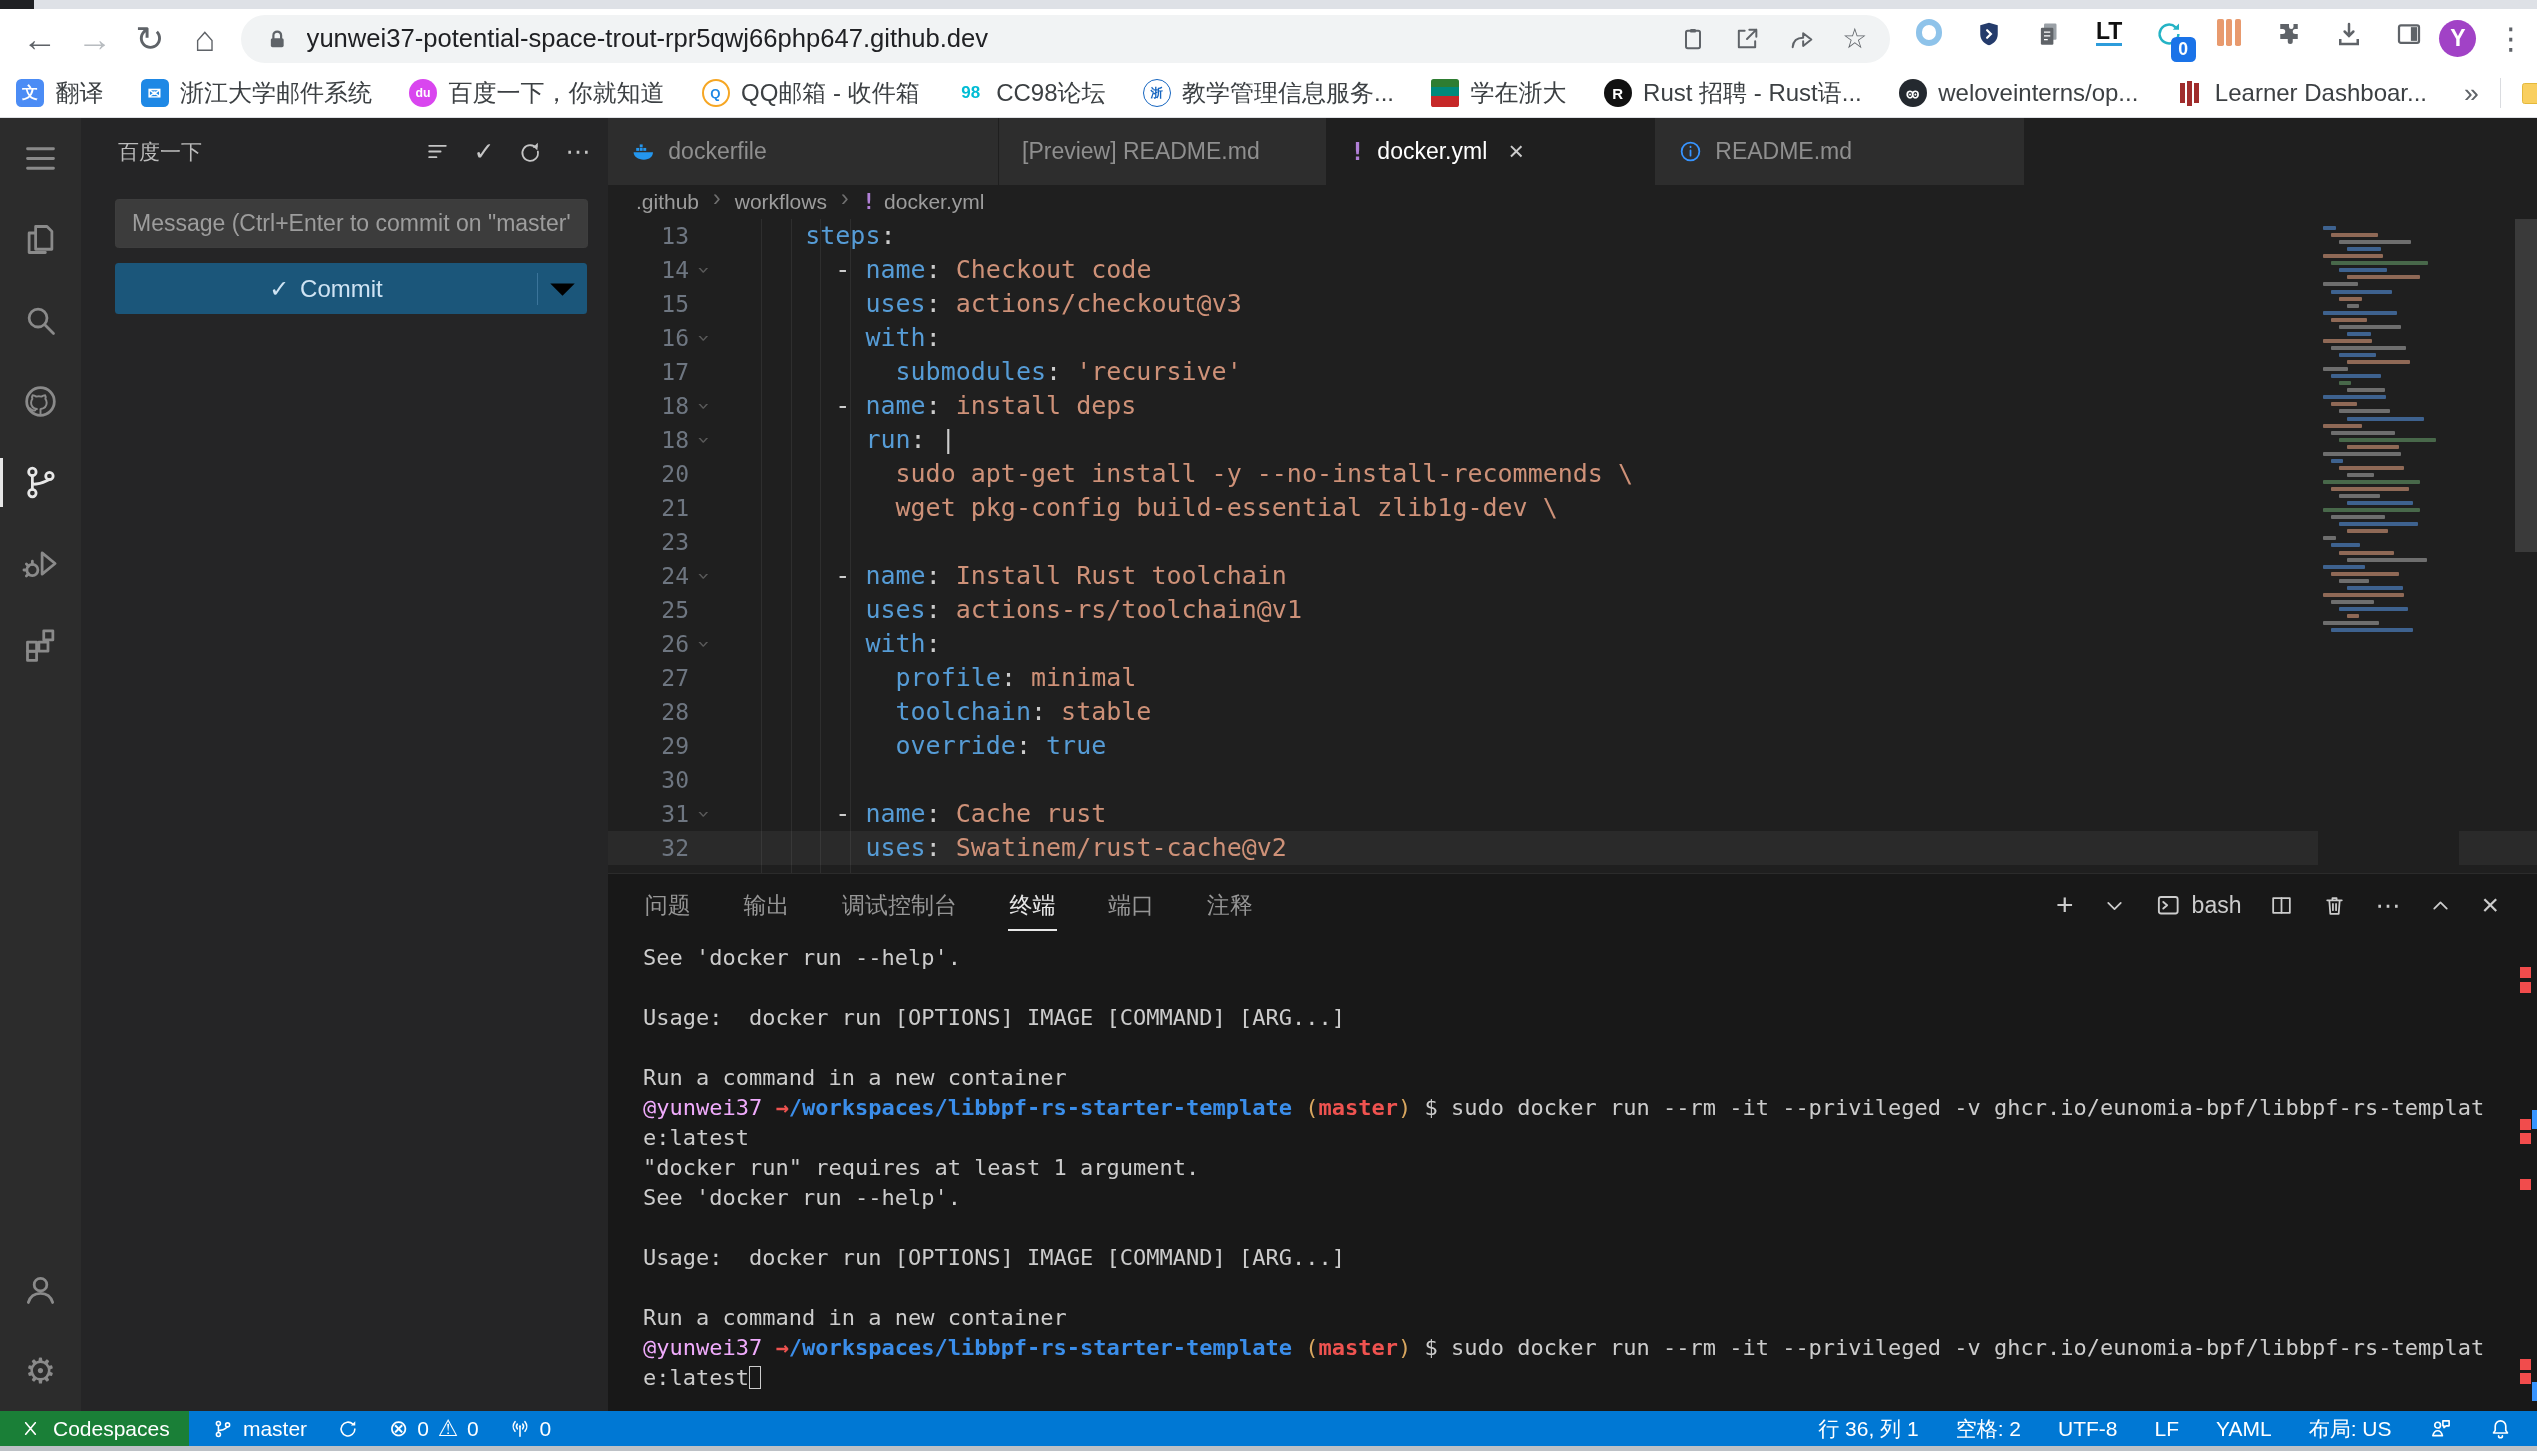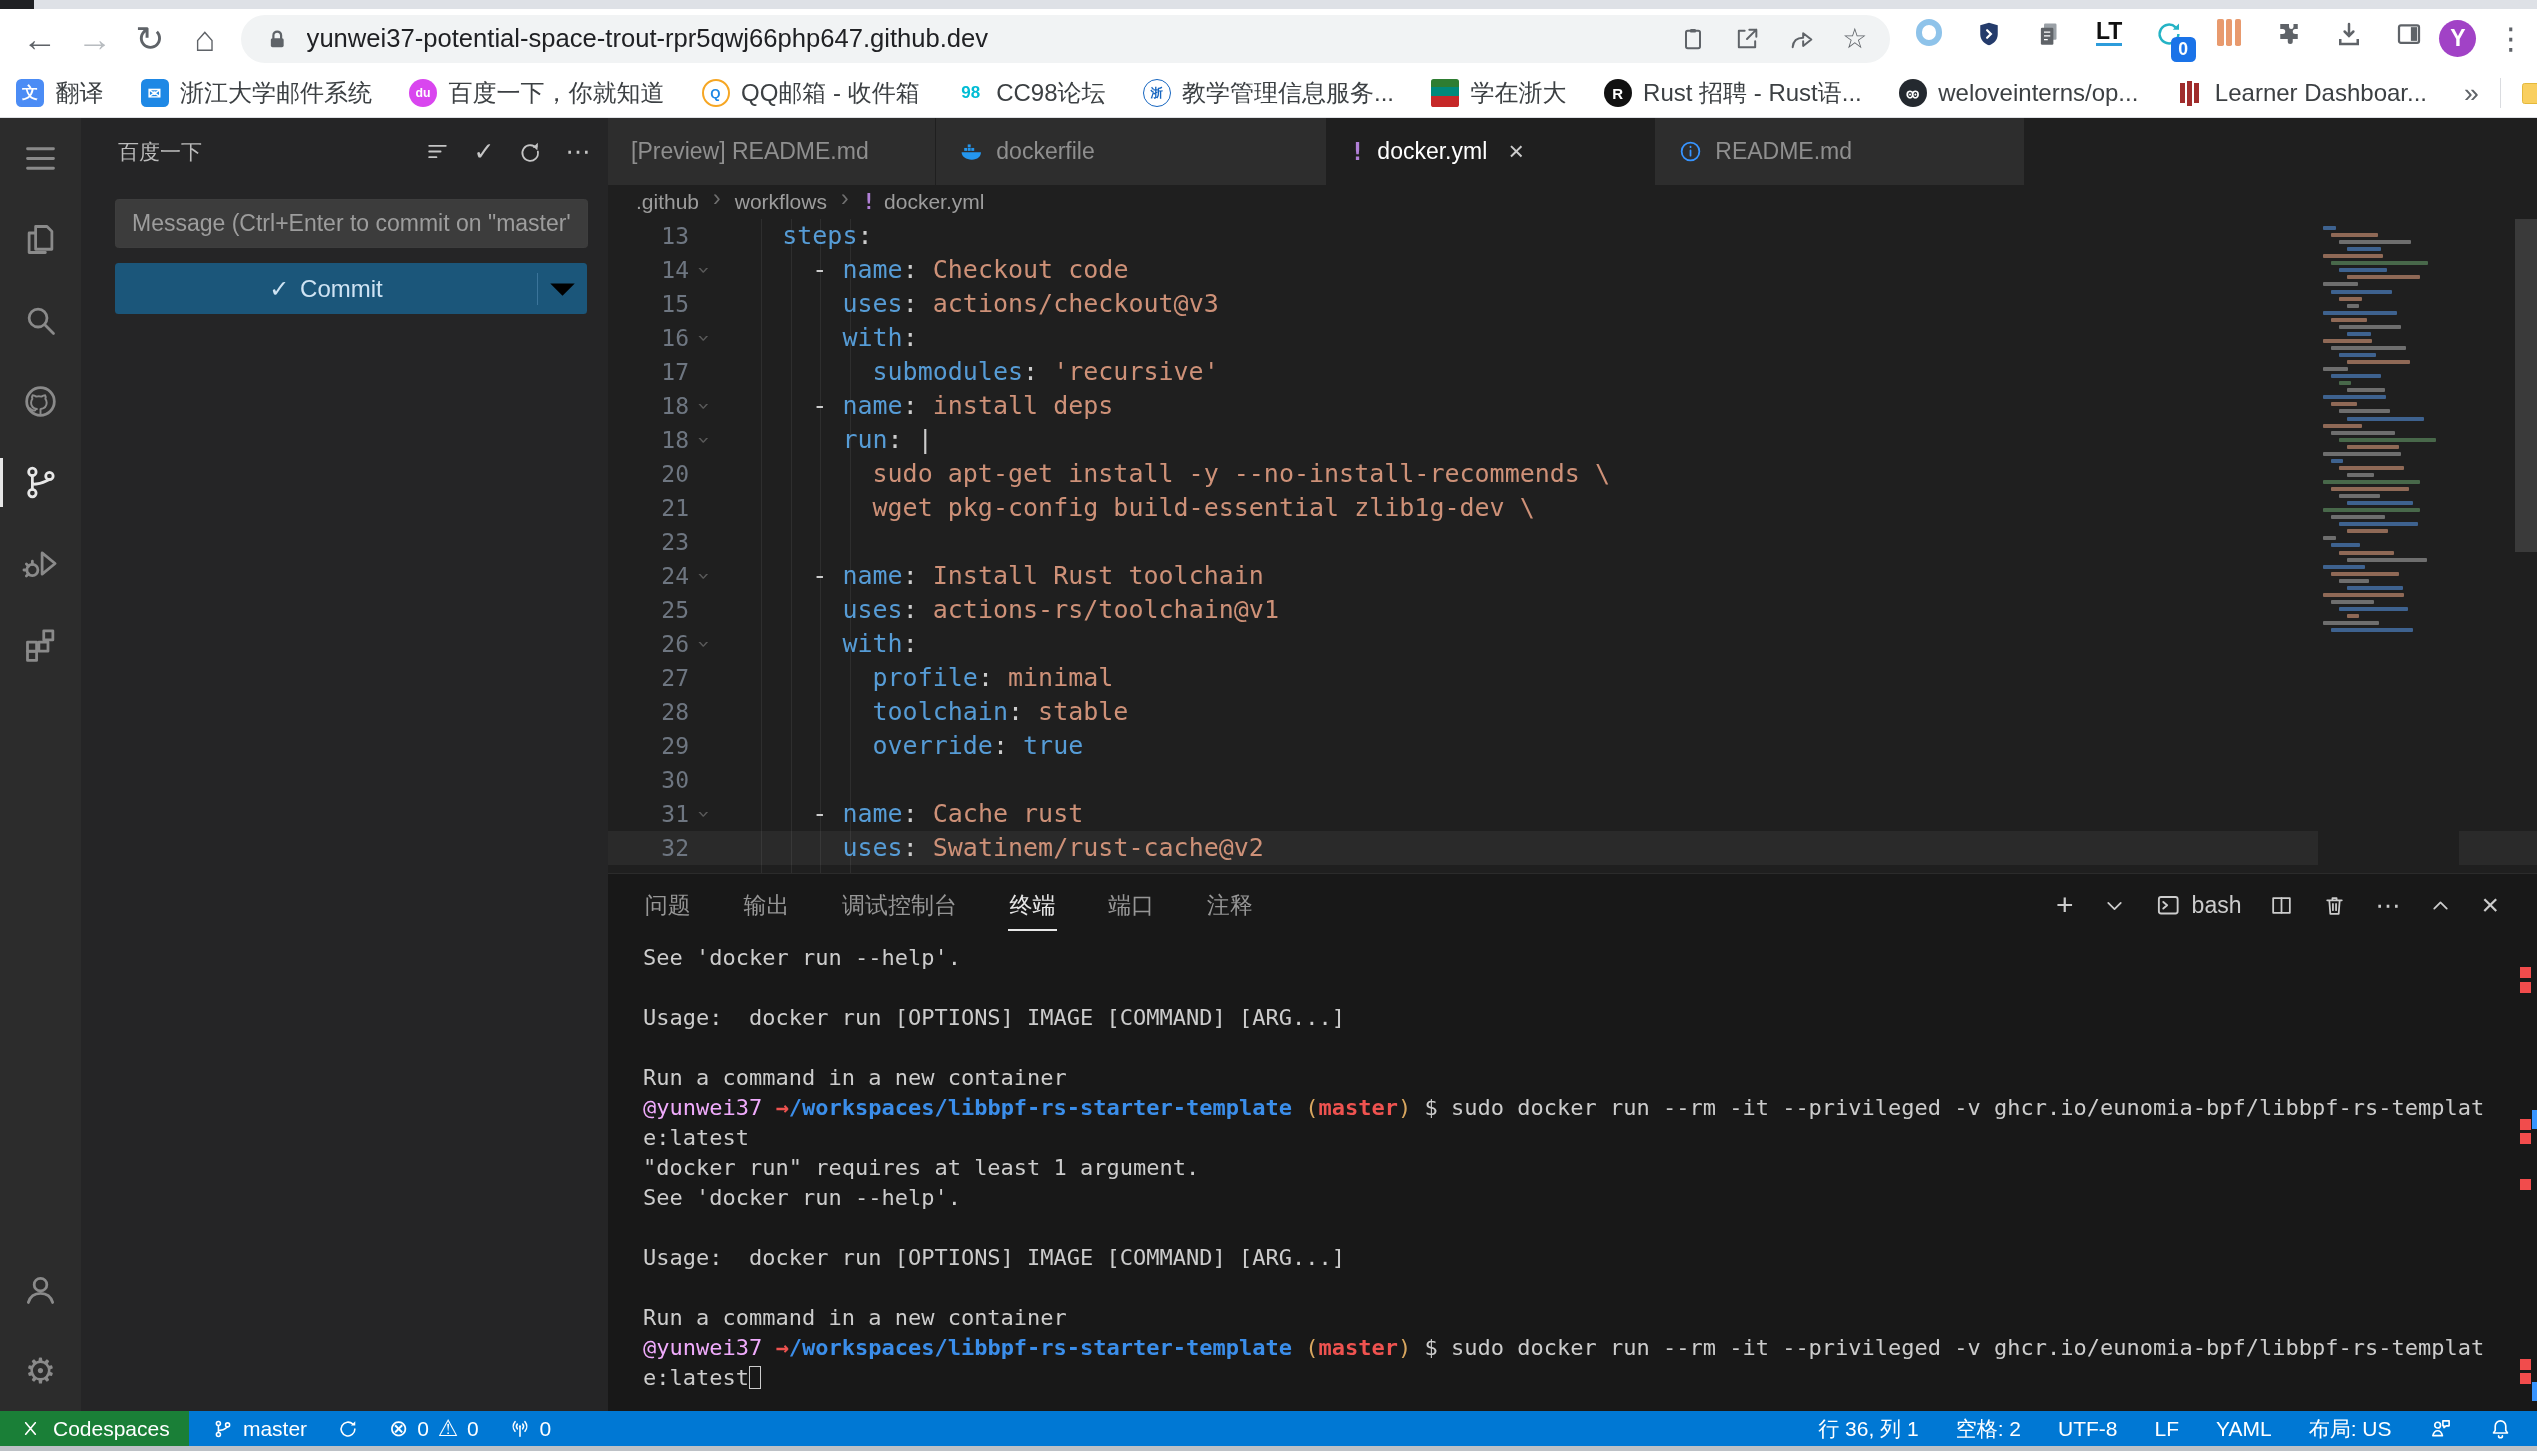--- a/index.html
+++ b/index.html
@@ -72,21 +72,21 @@
   .yaml-bang{color:#b180d7;font-weight:bold;font-family:"DejaVu Sans Mono",monospace}
   .breadcrumbrow{height:34px;display:flex;gap:14px;padding-left:28px;font-size:21px;color:#9d9d9d;background:#1f1f1f}
   .crumb{display:flex;align-items:center;gap:8.8px}
   .crumb-sep{color:#6f6f6f;font-size:23px}
 
   .code{position:relative;height:654px;overflow:hidden;font-family:"DejaVu Sans Mono",monospace;font-size:25px;background:#1f1f1f}
   .cline{position:relative;height:34px;line-height:34px;white-space:pre}
   .cline.hl{background:rgba(255,255,255,.05)}
   .ln{position:absolute;left:0;width:81px;text-align:right;color:#6e7681;font-size:23px}
   .fold{position:absolute;left:90px;top:0;color:#5a5a5a;font-size:21px;transform:rotate(90deg)}
-  .ctext{position:absolute;left:114px;white-space:pre}
+  .ctext{position:absolute;left:137px;white-space:pre}
   .tok-k{color:#569cd6}.tok-v{color:#ce9178}.tok-p{color:#cccccc}.tok-b{color:#569cd6}.tok-w{color:#cccccc}
   .iguide{position:absolute;top:0;bottom:0;width:0.9px;background:rgba(255,255,255,.07)}
   .minimap{position:absolute;right:79px;top:0;width:141px;height:100%;background:#1f1f1f}
   .mm{position:absolute;height:3.5px;border-radius:0.9px;opacity:.75}
   .vscroll{position:absolute;right:0;top:0;width:23px;height:333px;background:rgba(255,255,255,.12)}
 
   .panel{position:absolute;left:608px;right:0;top:755px;height:538px;background:#181818;border-top:0.9px solid #2b2b2b}
   .panel-tabs{height:62px;display:flex;align-items:center;padding-left:35px;font-size:23px;color:#969696}
   .ptab{margin-right:49px;position:relative;padding:12.3px 1.8px}
   .ptab.active{color:#e7e7e7}
@@ -395,36 +395,36 @@
         <span class="commit-chev" id="commit-chev">
             <svg viewBox="0 0 24 24">
               <path d="M6 9.5l6 6 6-6"></path>
             </svg>
           </span>
       </div>
     </div>
 
     <div class="editorarea">
       <div class="tabsrow" id="tabsrow">
-          <div class="etab" style="width: 328px;">
-            <span>[Preview] README.md</span>
-          </div>
           <div class="etab" style="width: 391px;">
             <span class="ico" style="font-size: 25px;">
               <svg viewBox="0 0 24 24" style="stroke:none">
                 <g fill="#2496ed">
                   <rect x="5" y="8.6" width="2.8" height="2.8"></rect>
                   <rect x="8.4" y="8.6" width="2.8" height="2.8"></rect>
                   <rect x="11.8" y="8.6" width="2.8" height="2.8"></rect>
                   <rect x="8.4" y="5.2" width="2.8" height="2.8"></rect>
                   <path d="M2.5 12.8h18.6c0 4.2-3.3 7-8.8 7s-9.8-2.8-9.8-7z"></path>
                 </g>
               </svg>
             </span>
             <span>dockerfile</span>
+          </div>
+          <div class="etab" style="width: 328px;">
+            <span>[Preview] README.md</span>
           </div>
           <div class="etab active" style="width: 328px;">
             <span class="ico" style="font-size: 25px;">
               <span class="yaml-bang">!</span>
             </span>
             <span>docker.yml</span>
             <span class="close">×</span>
           </div>
           <div class="etab" style="width: 370px;">
             <span class="ico" style="font-size: 25px;">

